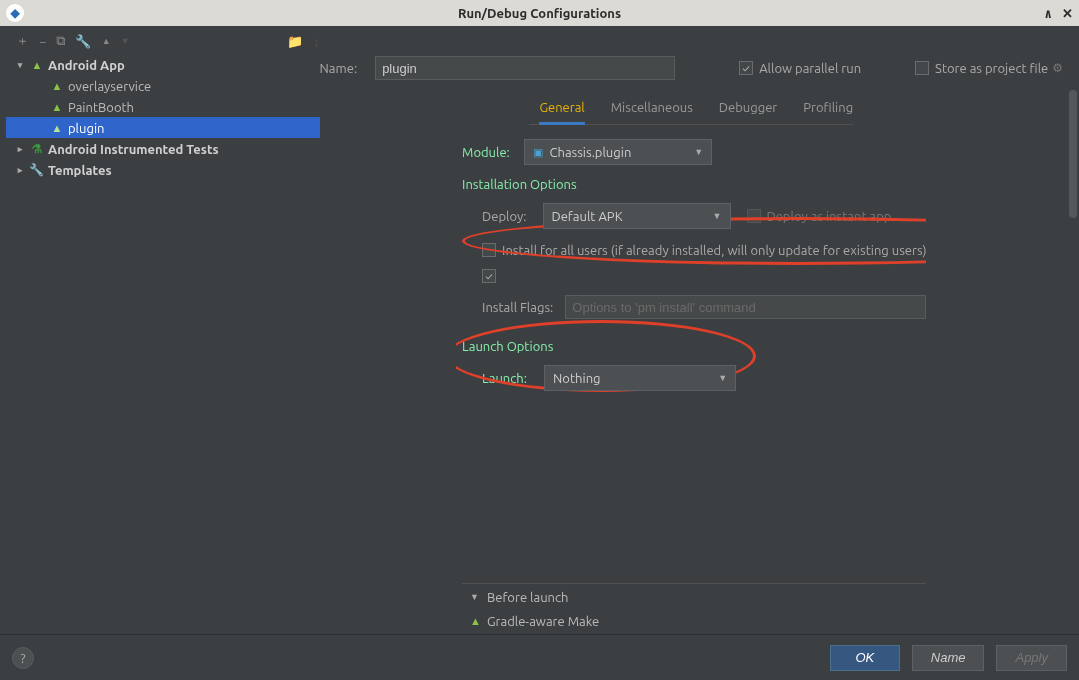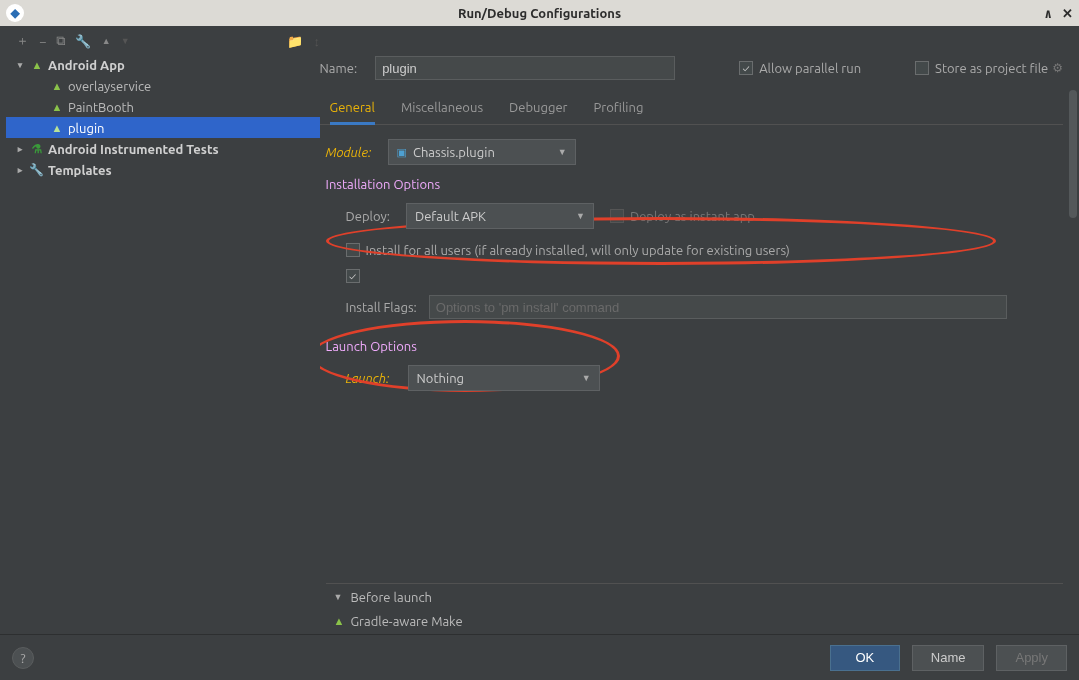--- a/index.html
+++ b/index.html
@@ -96,20 +96,21 @@
   .android-icon { color:#8bc34a; font-size:11px; }
   .flask-icon { color:#3a9a3a; font-size:12px; }
   .wrench-icon-tree { color:#aaa; font-size:12px; }
 
   .right-pane {
     flex:1;
     display:flex;
     flex-direction:column;
     padding-right:16px;
     position:relative;
+    align-items:center;
   }
 
   .name-row {
     display:flex;
     align-items:center;
     gap:18px;
     padding: 2px 0 14px 0;
   }
   .name-row label { color:#aaa; }
   .text-input {
@@ -159,39 +160,39 @@
     padding: 14px 0 0 6px;
     overflow:auto;
     flex:1;
     position:relative;
   }
   .form-row {
     display:flex;
     align-items:center;
     margin-bottom:12px;
   }
-  .form-row > label { width:62px; color:#eab308;font-style:italic; }
+  .form-row > label { width:62px; color:#86efac; }
   .select {
     background:#4c5052;
     border:1px solid #5e6163;
     height:26px;
     display:flex;
     align-items:center;
     padding:0 8px;
     color:#ccc;
     position:relative;
     min-width:188px;
   }
   .select .caret {
     position:absolute; right:8px; font-size:9px; color:#aaa;
   }
   .module-select { width:188px; gap:6px; }
   .module-icon { color:#4ea0d1; font-size:11px; }
 
-  .section-title { color:#f0abfc; margin:6px 0 12px 0; }
+  .section-title { color:#86efac; margin:6px 0 12px 0; }
 
   .indent { padding-left:20px; }
   .deploy-row { display:flex; align-items:center; gap:16px; margin-bottom:14px; }
   .deploy-row label { color:#aaa; }
   .deploy-select { width:188px; }
 
   .check-line {
     display:flex; align-items:center;
     color:#aaa;
     margin-bottom:12px;
@@ -244,20 +245,21 @@
   .btn {
     height:26px;
     min-width:70px;
     padding:0 18px;
     background:#4c5052;
     border:1px solid #5e6163;
     color:#ccc;
     margin-left:12px;
     cursor:pointer;
     font-size:13px;
+    font-style:italic;
   }
   .btn.primary {
     background:#365880;
     border-color:#4a708f;
     color:#fff;
   }
   .btn.disabled { color:#777; }
 
   
   .anno-ellipse {

